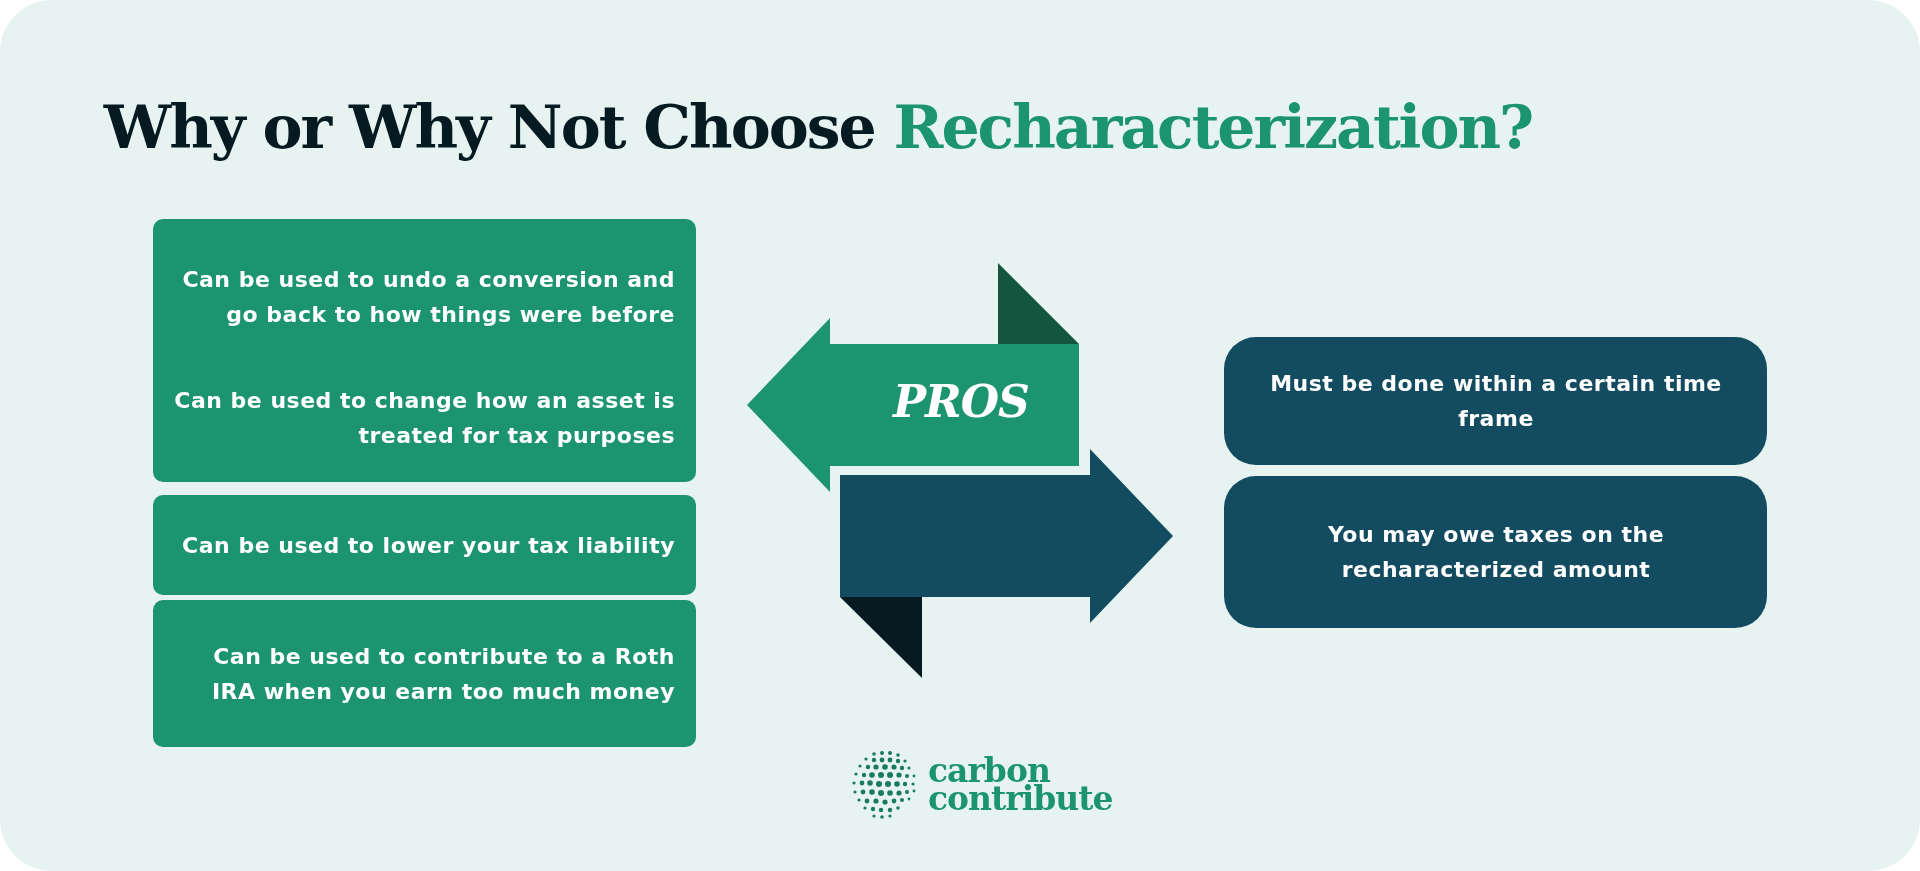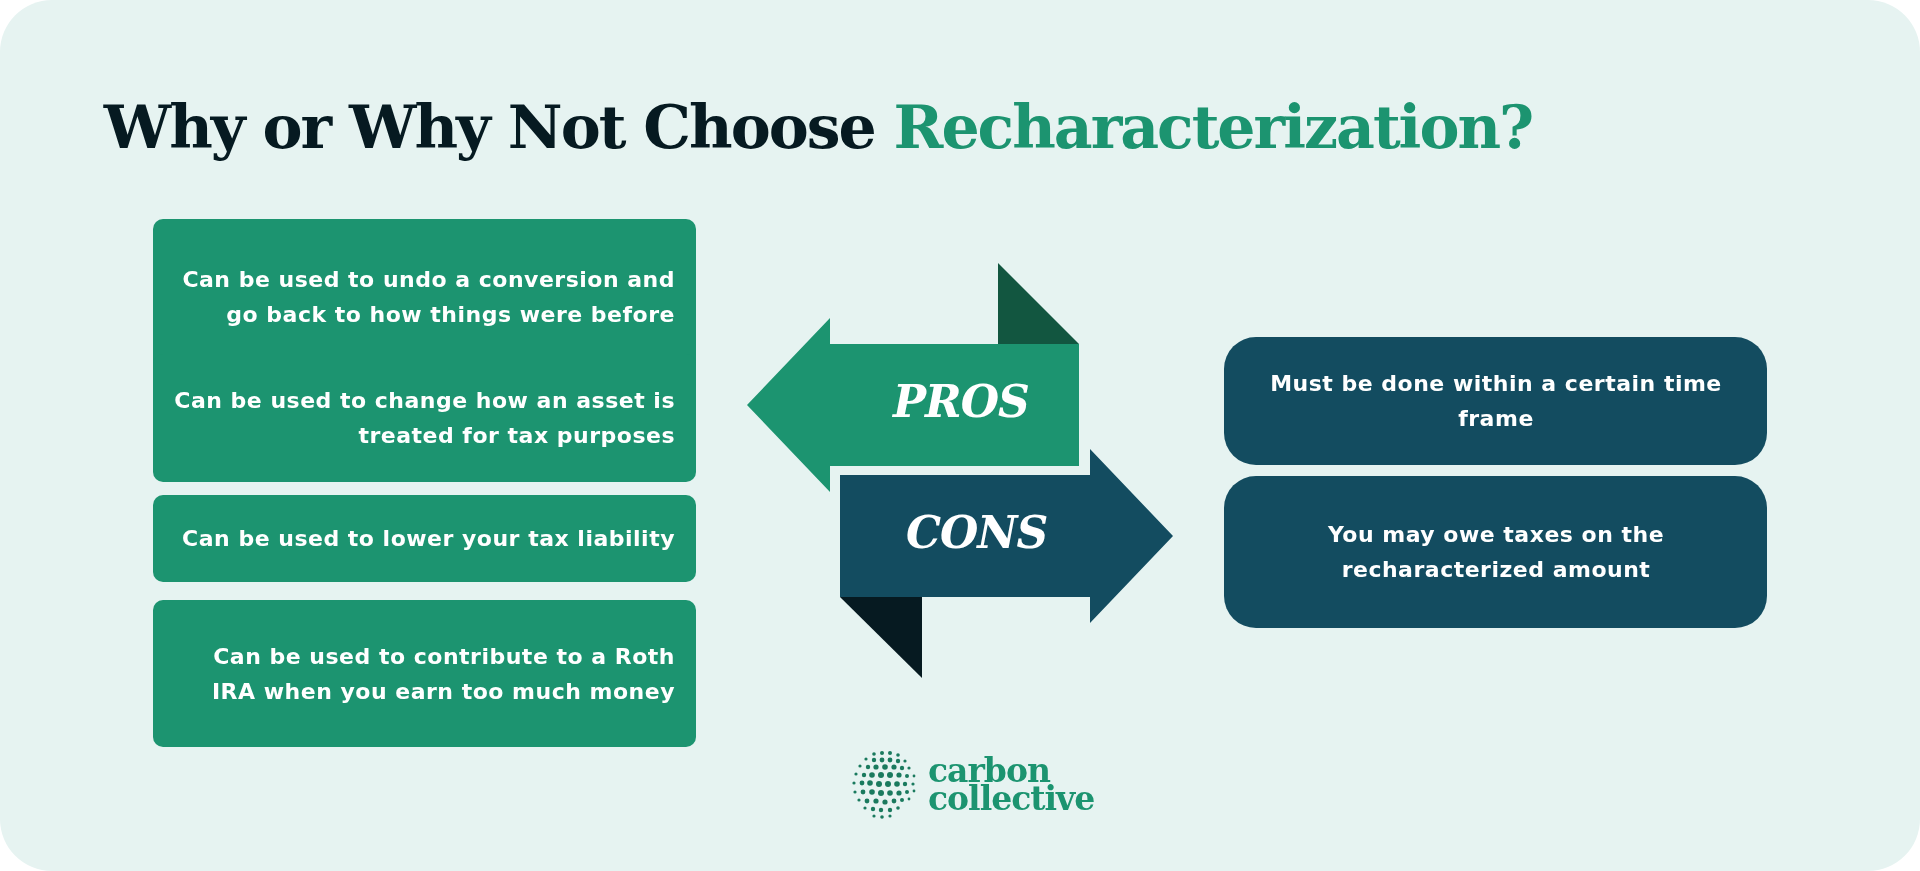--- a/index.html
+++ b/index.html
@@ -21,35 +21,34 @@
 <div class="card">
 
   <div class="title"><span>Why or Why Not Choose </span><span class="accent">Recharacterization?</span></div>
 
   <div class="box pro" style="top:199px;height:156px;margin-top:20px;">
       <span>Can be used to undo a conversion and go back to how things were before</span>
     </div>
   <div class="box pro" style="top:354px;height:128px;">
       <span>Can be used to change how an asset is treated for tax purposes</span>
     </div>
-  <div class="box pro" style="top:495px;height:87px;">
+  <div class="box pro" style="top:495px;height:100px;">
       <span>Can be used to lower your tax liability</span>
     </div>
   <div class="box pro" style="top:600px;height:147px;">
       <span>Can be used to contribute to a Roth IRA when you earn too much money</span>
     </div>
 
   <svg class="arrows" width="1920" height="871">
     <polygon points="998,263 998,344 1079,344" fill="#125640"></polygon>
     <polygon points="747,405 830,318 830,344 1079,344 1079,466 830,466 830,492" fill="#1c9470"></polygon>
     <polygon points="840,475 1090,475 1090,449 1173,536 1090,623 1090,597 840,597" fill="#134c60"></polygon>
     <polygon points="840,597 922,597 922,678" fill="#061a21"></polygon>
   </svg>
   <div class="arrow-label" style="left:893px;top:376px;">PROS</div>
-  <div class="arrow-label" style="left:906px;top:507px;">CONS</div>
 
   <div class="box con" style="top:337px;height:128px;">
       <span>Must be done within a certain time frame</span>
     </div>
   <div class="box con" style="top:476px;height:152px;">
       <span>You may owe taxes on the recharacterized amount</span>
     </div>
 
   <div class="logo">
     <svg width="74" height="74" viewBox="0 0 74 74">
@@ -107,17 +106,17 @@
           <circle cx="33" cy="62" r="2.2"></circle>
           <circle cx="42" cy="62" r="2.2"></circle>
           <circle cx="50" cy="60" r="1.8"></circle>
         <circle cx="26" cy="68" r="1.6"></circle>
           <circle cx="34" cy="69" r="1.8"></circle>
           <circle cx="42" cy="68" r="1.6"></circle>
       </g>
     </svg>
     <div class="logo-text">
       <div>carbon</div>
-      <div>collective</div>
+      <div>contribute</div>
     </div>
   </div>
 
 </div>
 
 </body></html>

